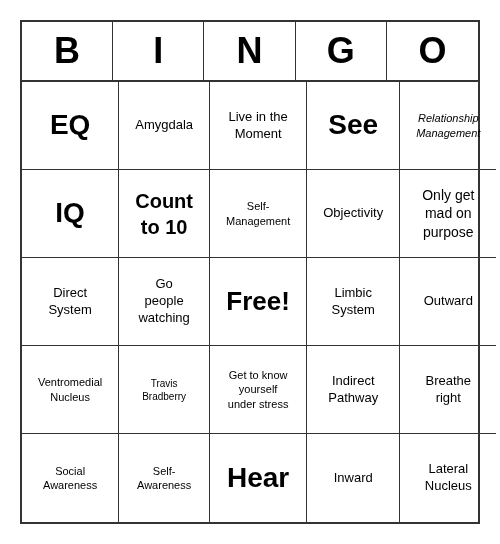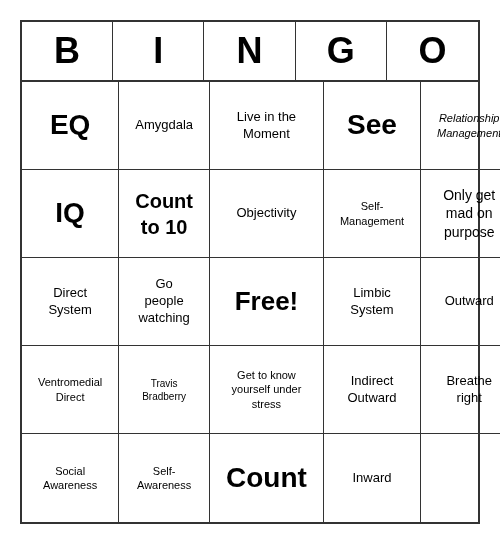--- a/index.html
+++ b/index.html
@@ -80,31 +80,32 @@
       <div class="bingo-header-cell">O</div>
     </div>
   <div class="bingo-grid">
   <div class="bingo-cell large">EQ</div>
       <div class="bingo-cell">Amygdala</div>
       <div class="bingo-cell">Live in the Moment</div>
       <div class="bingo-cell large">See</div>
       <div class="bingo-cell" style="font-size: 11px; font-style: italic;">Relationship Management</div>
       <div class="bingo-cell large">IQ</div>
       <div class="bingo-cell medium">Count to 10</div>
+      <div class="bingo-cell" style="font-size: 11px;">Self-Management</div>
       <div class="bingo-cell">Objectivity</div>
-      <div class="bingo-cell" style="font-size: 11px;">Self-Management</div>
       <div class="bingo-cell" style="font-size: 14px;">Only get mad on purpose</div>
       <div class="bingo-cell">Direct System</div>
       <div class="bingo-cell">Go people watching</div>
       <div class="bingo-cell free">Free!</div>
       <div class="bingo-cell">Limbic System</div>
       <div class="bingo-cell">Outward</div>
-      <div class="bingo-cell" style="font-size: 11px;">Ventromedial Direct</div>
+      <div class="bingo-cell" style="font-size: 11px;">Ventromedial Nucleus</div>
       <div class="bingo-cell" style="font-size: 10px;">Travis Bradberry</div>
       <div class="bingo-cell" style="font-size: 11px;">Get to know yourself under stress</div>
-      <div class="bingo-cell">Indirect Outward</div>
+      <div class="bingo-cell">Indirect Pathway</div>
       <div class="bingo-cell">Breathe right</div>
       <div class="bingo-cell" style="font-size: 11px;">Social Awareness</div>
       <div class="bingo-cell" style="font-size: 11px;">Self-Awareness</div>
-      <div class="bingo-cell large">Count</div>
+      <div class="bingo-cell large">Hear</div>
       <div class="bingo-cell">Inward</div>
+      <div class="bingo-cell">Lateral Nucleus</div>
     </div>
 </div>
 
 </body></html>

